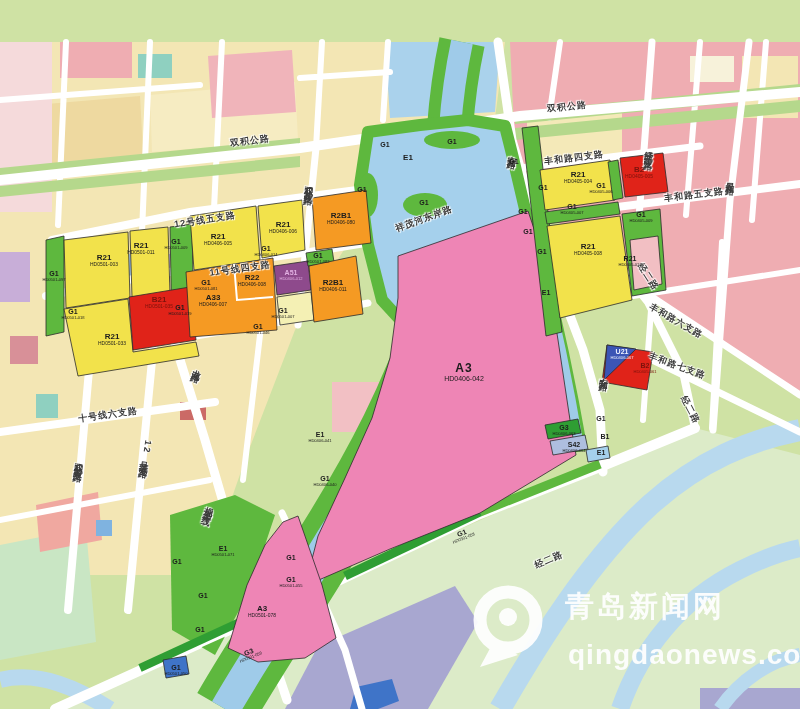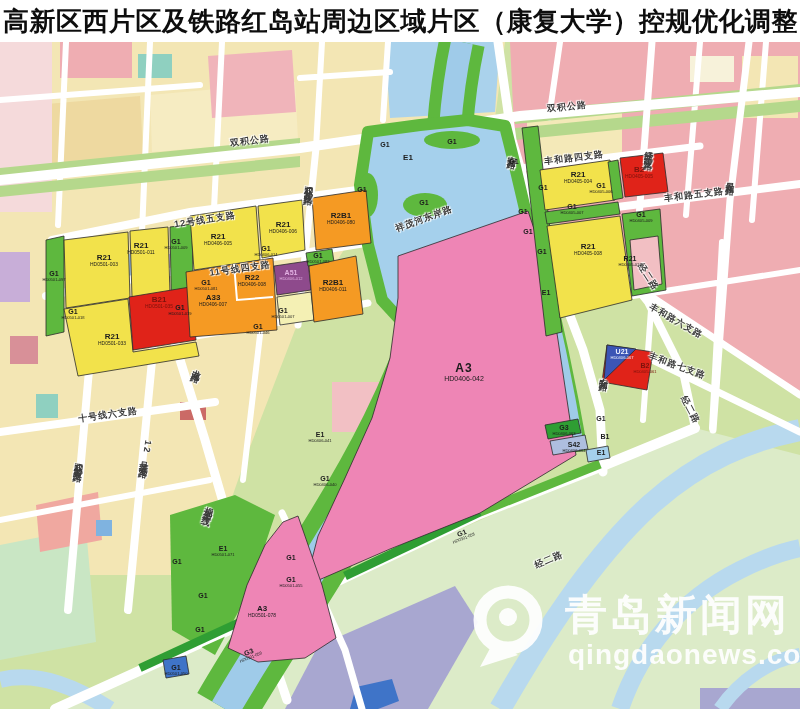--- a/index.html
+++ b/index.html
@@ -23,21 +23,21 @@
   .tone-dark{color:#7c130c;}
   .tone-light{color:#eef2ff;}
   .tone-purple{color:#e2b0e2;}
   
   .rlabel{position:absolute;font-size:9px;font-weight:bold;color:#3b3b3b;letter-spacing:1px;
           white-space:nowrap;text-shadow:0 0 2px #fff,1px 1px 1px #fff,-1px -1px 1px #fff;}
   .rlabel.v{writing-mode:vertical-rl;letter-spacing:2px;}
   
   #watermark{position:absolute;z-index:5;left:460px;top:575px;width:340px;height:110px;
              color:#fff;opacity:.93;}
-  #wm-name{position:absolute;left:105px;top:12px;font-size:42px;font-weight:bold;letter-spacing:3px;}
+  #wm-name{position:absolute;left:105px;top:12px;font-size:29px;font-weight:bold;letter-spacing:3px;}
   #wm-url{position:absolute;left:108px;top:64px;font-size:28px;font-weight:bold;letter-spacing:1px;}
   #wm-logo{position:absolute;left:0;top:0;}
 </style>
 </head>
 <body>
 
 <div id="stage">
 
   <svg id="map-svg" width="800" height="709" viewBox="0 0 800 709">
 
@@ -173,23 +173,20 @@
       <polygon points="620,158 663,153 668,192 625,197" fill="#e02319"></polygon>
       <polygon points="545,212 618,202 620,214 547,224" fill="#5eb83e"></polygon>
       <polygon points="547,226 620,216 632,300 560,318" fill="#f2e24b"></polygon>
       <polygon points="622,214 660,209 666,290 632,296" fill="#5eb83e"></polygon>
       <polygon points="630,240 658,236 662,284 634,290" fill="#f2bfc3"></polygon>
 
       <polygon points="163,660 186,656 189,674 166,678" fill="#3f74c8"></polygon>
     </g>
   </svg>
 
-  <div id="title-bar">
-    <h1>高新区西片区及铁路红岛站周边区域片区（康复大学）控规优化调整</h1>
-  </div>
 
   <div id="road-label-layer" class="layer">
       <div class="rlabel" style="left: 250px; top: 141px; transform: translate(-50%, -50%) rotate(-7deg);">双积公路</div>
       <div class="rlabel" style="left: 567px; top: 107px; transform: translate(-50%, -50%) rotate(-6deg);">双积公路</div>
       <div class="rlabel v" style="left: 513px; top: 152px; transform: translate(-50%, -50%) rotate(10deg);">安和路</div>
       <div class="rlabel v" style="left: 604px; top: 374px; transform: translate(-50%, -50%) rotate(6deg);">安和路</div>
       <div class="rlabel" style="left: 574px; top: 158px; transform: translate(-50%, -50%) rotate(-7deg);">丰和路四支路</div>
       <div class="rlabel" style="left: 694px; top: 195px; transform: translate(-50%, -50%) rotate(-7deg);">丰和路五支路</div>
       <div class="rlabel" style="left: 676px; top: 321px; transform: translate(-50%, -50%) rotate(30deg);">丰和路六支路</div>
       <div class="rlabel" style="left: 677px; top: 366px; transform: translate(-50%, -50%) rotate(20deg);">丰和路七支路</div>

